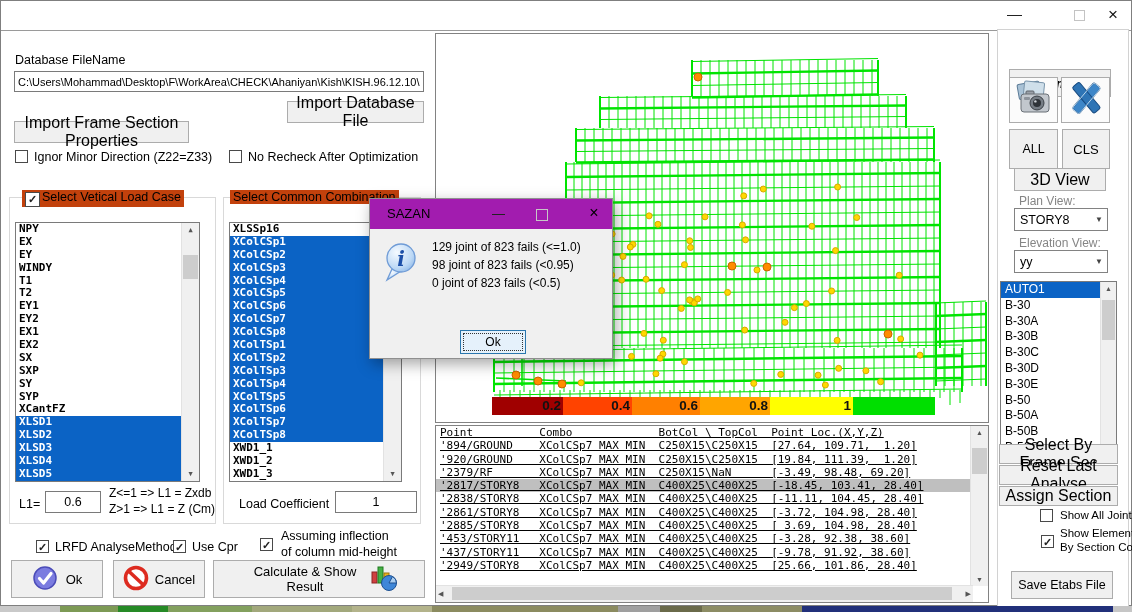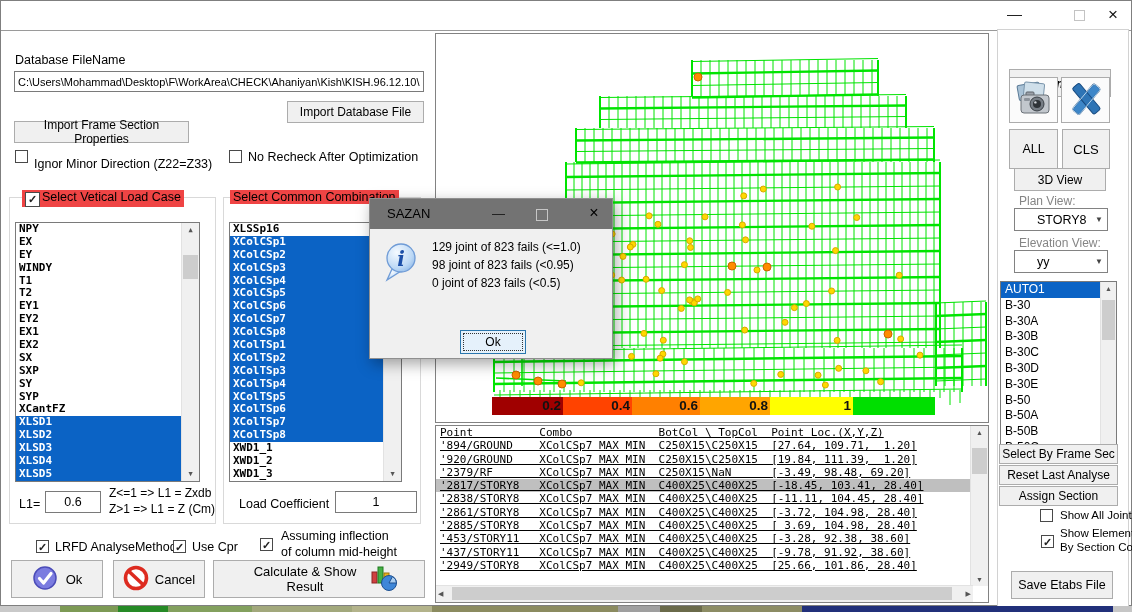--- a/index.html
+++ b/index.html
@@ -8,26 +8,26 @@
   .abs{position:absolute;box-sizing:border-box;}
 
   
   .titlebar{left:0;top:0;width:100%;height:30px;background:#fff;border-bottom:1px solid #9a9a9a;}
   .title-text{left:30px;top:0;height:30px;line-height:30px;font-size:13px;}
   .min-glyph{left:1006px;top:14px;width:15px;height:0;border-top:1.6px solid #222;}
   .max-glyph{left:1073px;top:9px;width:11px;height:11px;border:1.4px solid #c3c3c3;}
   .close-glyph{left:1096px;top:0;width:32px;height:29px;font-size:17px;line-height:28px;text-align:center;color:#111;}
 
   
-  .btn{background:#f0f0f0;border:1px solid #acacac;text-align:center;font-size:12px;font-family:"Liberation Sans",sans-serif;display:flex;align-items:center;justify-content:center;}
+  .btn{background:#f0f0f0;border:1px solid #acacac;text-align:center;font-size:16px;font-family:"Liberation Sans",sans-serif;display:flex;align-items:center;justify-content:center;}
   .field{background:#fff;border:1px solid #7a7a7a;font-size:11px;font-family:"Liberation Sans",sans-serif;padding:0 3px;}
   .lbl{font-size:12.5px;white-space:nowrap;}
   .cb{width:13px;height:13px;background:#fff;border:1px solid #494949;font-size:11px;line-height:12px;text-align:center;color:#222;font-weight:bold;}
   .grp{border:1px solid #d9d9d9;background:#fff;}
-  .grp-title{position:absolute;top:-8px;background:#ef4444;padding:0 3px;font-size:12.5px;white-space:nowrap;}
+  .grp-title{position:absolute;top:-8px;background:#c2410c;padding:0 3px;font-size:12.5px;white-space:nowrap;}
 
   
   .list{background:#fff;border:1px solid #7a7a7a;overflow:hidden;}
   .mono-list{font-family:"DejaVu Sans Mono","Liberation Mono",monospace;font-size:11px;font-weight:bold;}
   .mono-list .li{height:12.9px;line-height:12.9px;padding-left:3px;white-space:pre;}
   .sans-list{font-size:12px;}
   .sans-list .li{height:15.8px;line-height:15.8px;padding-left:4px;white-space:pre;}
   .li.sel{background:#0b63c5;color:#fff;}
 
   
@@ -41,33 +41,33 @@
   .scale-seg{height:100%;}
   .scale-lbl{position:absolute;top:0;height:18px;line-height:18px;font-size:13.5px;font-weight:bold;color:#111;text-align:right;width:30px;}
 
   
   .rtable{left:434px;top:424px;width:554px;height:178px;border:1px solid #828282;background:#fff;overflow:hidden;text-decoration:underline;}
   .trow{height:13.3px;line-height:13.3px;font-family:"DejaVu Sans Mono","Liberation Mono",monospace;font-size:11px;white-space:pre;padding-left:4px;width:533px;}
   .trow.hl{background:#bfbfbf;}
 
   
   .dialog{left:368px;top:197px;width:244px;height:161px;background:#f0f0f0;border:1px solid #8f8f8f;box-shadow:3px 5px 14px rgba(0,0,0,.35);z-index:20;}
-  .dlg-title{position:absolute;left:0;top:0;width:100%;height:30px;background:#737373;}
+  .dlg-title{position:absolute;left:0;top:0;width:100%;height:30px;background:#a21caf;}
   .dlg-title-text{position:absolute;left:17px;top:0;line-height:30px;font-size:13px;}
   .dlg-min{position:absolute;left:122px;top:15px;width:13px;border-top:1.6px solid #222;}
   .dlg-max{position:absolute;left:166px;top:10px;width:10px;height:10px;border:1.4px solid #c6c6c6;}
   .dlg-close{position:absolute;left:206px;top:0;width:36px;height:29px;font-size:16px;line-height:28px;text-align:center;}
   .dlg-line{position:absolute;left:62px;font-size:12px;white-space:nowrap;}
   .dlg-ok{position:absolute;left:90px;top:131px;width:64px;height:22px;background:#e5f1fb;border:1px solid #2a76ad;font-size:12px;display:flex;align-items:center;justify-content:center;outline:1px dotted #333;outline-offset:-4px;}
 
   
   .rpanel{left:996px;top:28px;width:132px;height:580px;border:1px solid #d2d2d2;background:#fff;}
   .opt-btn{font-weight:bold;font-style:italic;font-size:13px;}
   .gray-lbl{font-size:12px;color:#858585;}
-  .combo{background:#fff;border:1px solid #828282;font-size:12.5px;display:flex;align-items:center;padding-left:22px;}
+  .combo{background:#fff;border:1px solid #828282;font-size:12.5px;display:flex;align-items:center;padding-left:5px;}
   .combo .chev{position:absolute;right:4px;font-size:8px;color:#444;}
 
   .desktop-strip{left:0;top:606px;width:1132px;height:6px;
     background:linear-gradient(90deg,#c9c9c9 0 60px,#7d9a55 60px 118px,#268a26 118px 168px,#83a05e 168px 252px,#a2a87c 252px 352px,#b3b38b 352px 432px,#8b8b60 432px 618px,#9f9f9f 618px 660px,#6a6a4a 660px 702px,#8c8c64 702px 802px,#21307a 802px 1113px,#c6c6c6 1113px 100%);}
 </style>
 </head>
 <body>
 
 <div class="screen">
 <div class="app">
@@ -77,21 +77,21 @@
     <div class="abs max-glyph"></div>
     <div class="abs close-glyph">×</div>
   </div>
 
   <div class="abs lbl" style="left:14px;top:52px;">Database FileName</div>
   <input class="abs field" style="left: 13px; top: 70px; width: 410px; height: 21px;" value="C:\Users\Mohammad\Desktop\F\WorkArea\CHECK\Ahaniyan\Kish\KISH.96.12.10\etab">
   <div class="abs btn" style="left:286px;top:100px;width:137px;height:22px;">Import Database File</div>
   <div class="abs btn" style="left:13px;top:120px;width:175px;height:22px;">Import Frame Section Properties</div>
 
   <div class="abs cb" style="left:14px;top:149px;"></div>
-  <div class="abs lbl" style="left:33px;top:156px;">Ignor Minor Direction (Z22=Z33)</div>
+  <div class="abs lbl" style="left:33px;top:149px;">Ignor Minor Direction (Z22=Z33)</div>
   <div class="abs cb" style="left:228px;top:149px;"></div>
   <div class="abs lbl" style="left:247px;top:149px;">No Recheck After Optimization</div>
 
   <div class="abs grp" style="left:8px;top:196px;width:207px;height:327px;">
     <div class="grp-title" style="left:12px;">
       <span class="cb" style="display:inline-block;vertical-align:-2px;margin-right:2px;">✓</span><span>Select Vetical Load Case</span>
     </div>
   </div>
   <div class="abs list mono-list" style="left:14px;top:221px;width:185px;height:260px;">
     <div>

